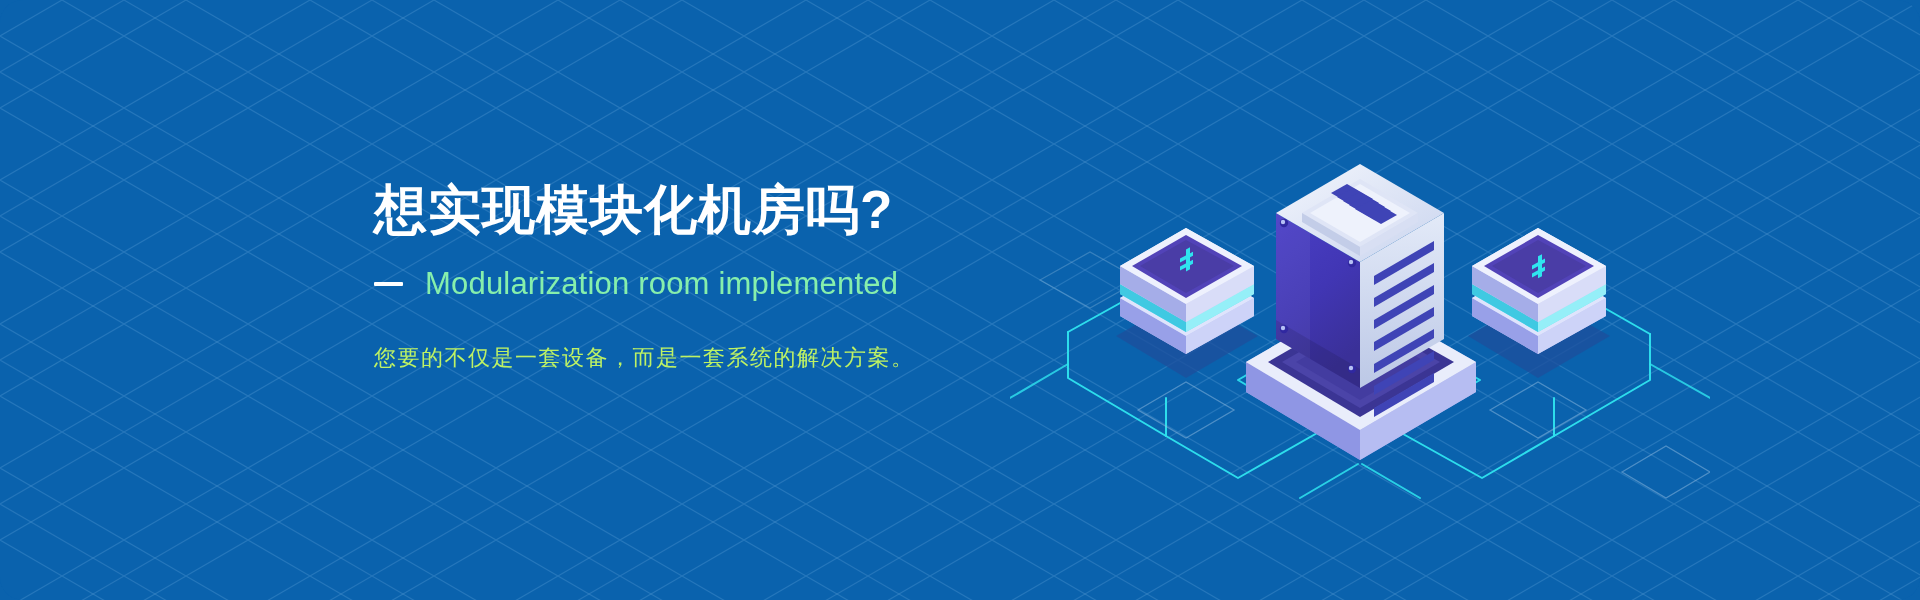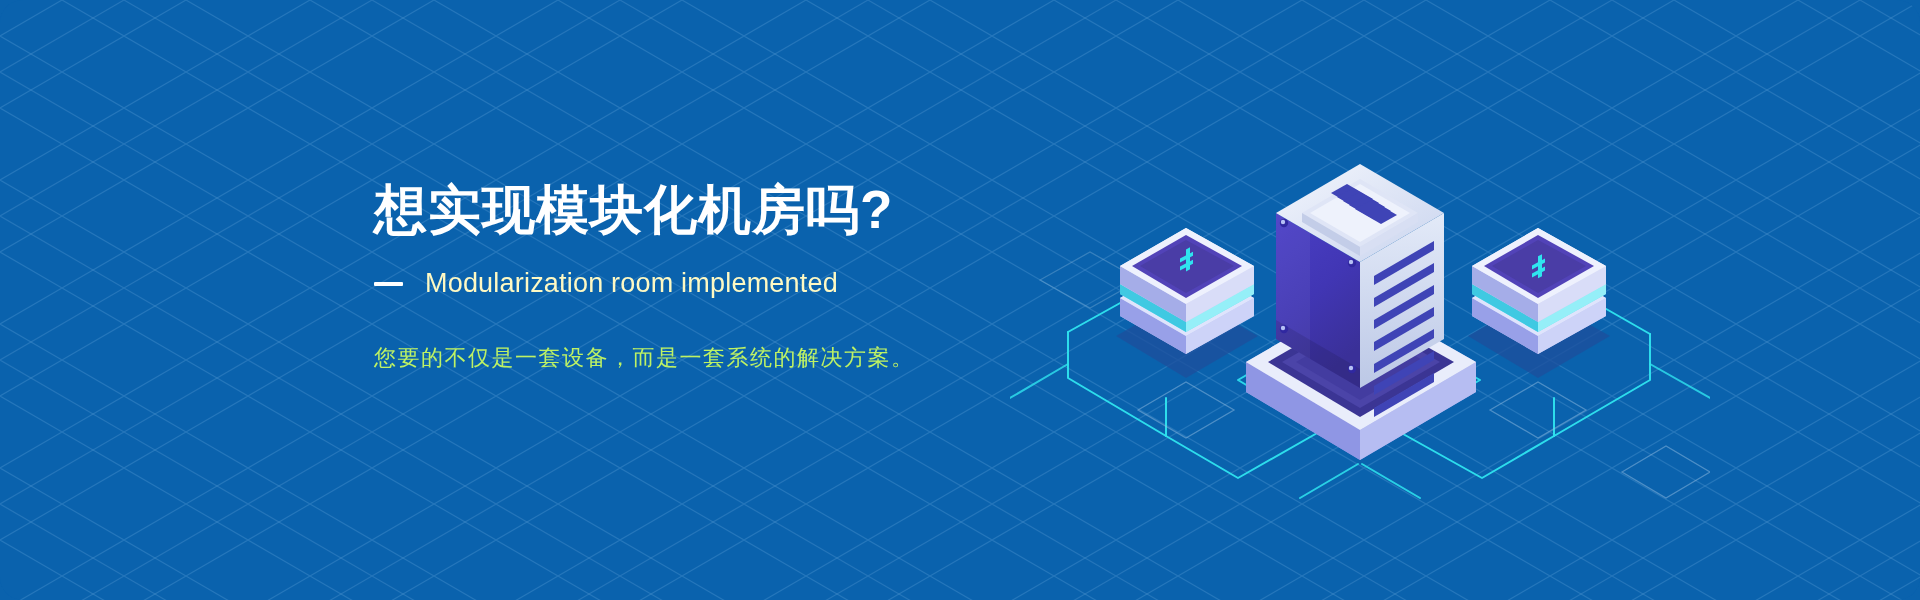--- a/index.html
+++ b/index.html
@@ -53,22 +53,22 @@
   }
   #subhead-dash {
     width: 29px;
     height: 4px;
     background: #ffffff;
     border-radius: 1px;
     flex: 0 0 auto;
   }
   #subhead-text {
     margin-left: 22px;
-    font-size: 27px;
-    color: #fef9c3;
+    font-size: 31px;
+    color: #86efac;
     font-weight: 400;
     letter-spacing: 0.2px;
     white-space: nowrap;
   }
   #description {
     margin-top: 42px;
     font-size: 22px;
     color: #bef264;
     letter-spacing: 1.5px;
     line-height: 1.5;

